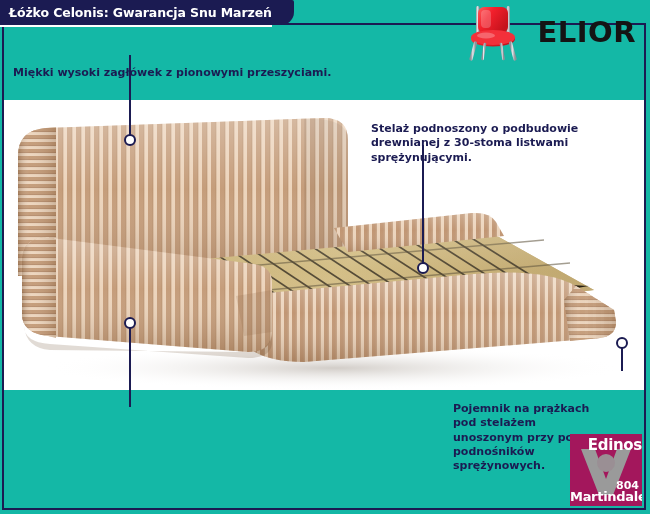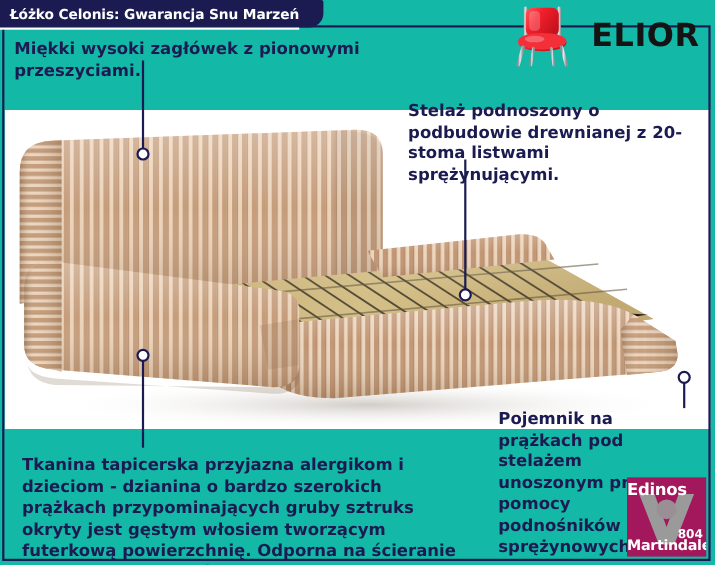--- a/index.html
+++ b/index.html
@@ -87,24 +87,25 @@
     top: 100px;
     width: 642px;
     height: 290px;
     overflow: hidden;
   }
 
   
   .callout {
     position: absolute;
     color: #1b1b52;
-    font-size: 15px;
+    font-size: 11px;
     font-weight: bold;
     line-height: 1.30;
     z-index: 7;
+    margin-top: 31px;
   }
   .c-head   { left: 13px;  top: 35px;  width: 430px; }
   .c-slats  { left: 371px; top: 91px;  width: 268px; }
   .c-fabric { left: 20px;  top: 413px; width: 400px; }
   .c-box    { left: 453px; top: 371px; width: 155px; }
 
   
   .lead {
     position: absolute;
     background: #1b1b52;
@@ -159,21 +160,21 @@
   .badge-edinos {
     position: relative;
     width: 72px;
     height: 72px;
     background: #a3175c;
     overflow: hidden;
   }
   .be-title {
     position: absolute;
     left: 0; right: 0; top: 2px;
-    text-align: left;
+    text-align: right;
     color: #ffffff;
     font-size: 15px;
     font-weight: bold;
     letter-spacing: -0.3px;
     z-index: 3;
   }
   .be-v { position: absolute; left: 0; top: 13px; width: 72px; height: 50px; z-index: 1; }
   .be-dsi {
     position: absolute;
     left: 4px; top: 45px;
@@ -368,22 +369,21 @@
   <div class="lead" style="left:422.2px; top:145px; height:123px;"></div>
   <div class="lead" style="left:129.2px; top:323px; height:84px;"></div>
   <div class="lead" style="left:621.2px; top:343px; height:28px;"></div>
 
   <div class="marker" style="left:124px; top:134px;"></div>
   <div class="marker" style="left:417px; top:262px;"></div>
   <div class="marker" style="left:124px; top:317px;"></div>
   <div class="marker" style="left:616px; top:337px;"></div>
 
   <div class="callout c-head">Miękki wysoki zagłówek z pionowymi przeszyciami.</div>
-  <div class="callout c-slats">Stelaż podnoszony o podbudowie drewnianej z 20-stoma listwami sprężynującymi.</div>
-  <div class="callout c-fabric">Tkanina tapicerska przyjazna alergikom i dzieciom - dzianina o bardzo szerokich prążkach przypominających gruby sztruks okryty jest gęstym włosiem tworzącym futerkową powierzchnię. Odporna na ścieranie aż 60000 cykli w teście Martindale.</div>
+  <div class="callout c-slats">Stelaż podnoszony o podbudowie drewnianej z 30-stoma listwami sprężynującymi.</div>
   <div class="callout c-box">Pojemnik na prążkach pod stelażem unoszonym przy pomocy podnośników sprężynowych.</div>
 
   <div class="badges">
 
 
     <div class="badge-edinos">
       <div class="be-title">Edinos</div>
       <svg class="be-v" viewBox="0 0 72 50" xmlns="http://www.w3.org/2000/svg">
         <polygon points="11,2 25,2 36,32 47,2 61,2 43,48 29,48" fill="#9a9a9a"></polygon>
         <circle cx="36" cy="16" r="9" fill="#9a9a9a"></circle>

